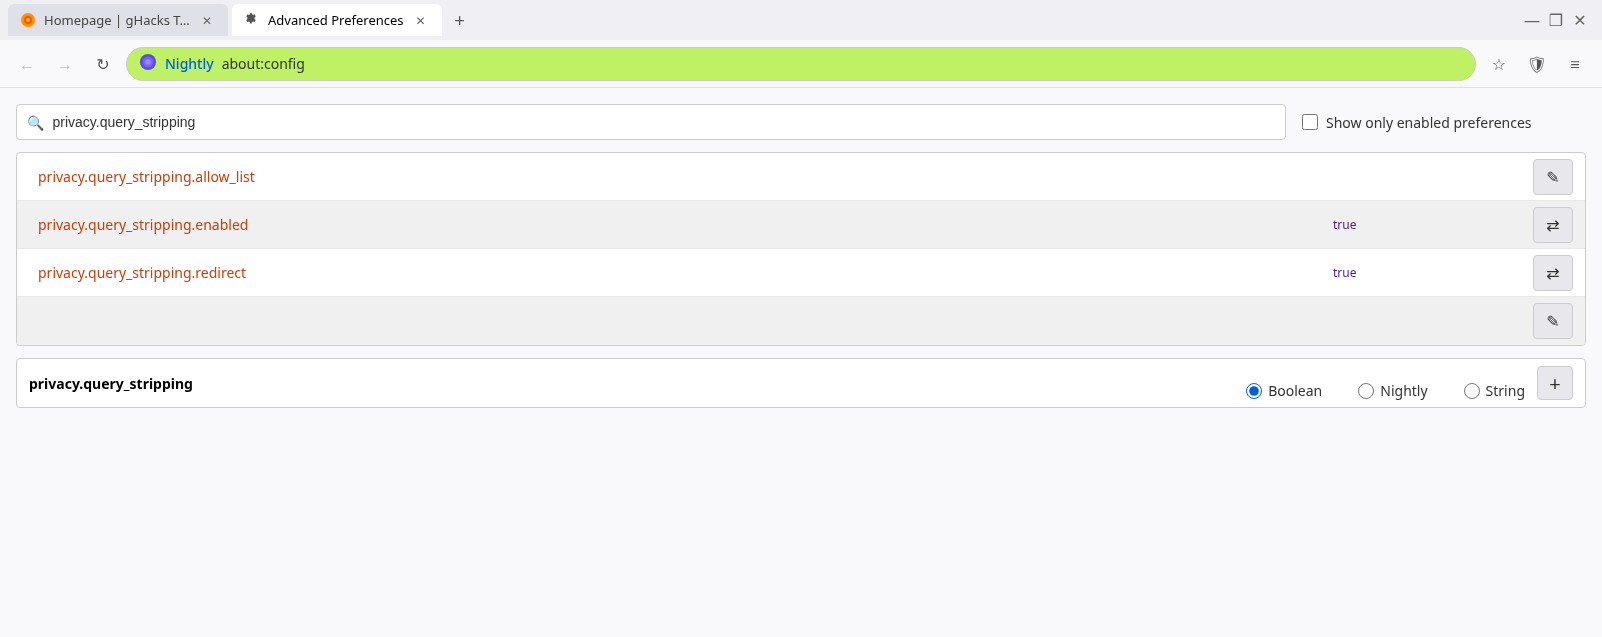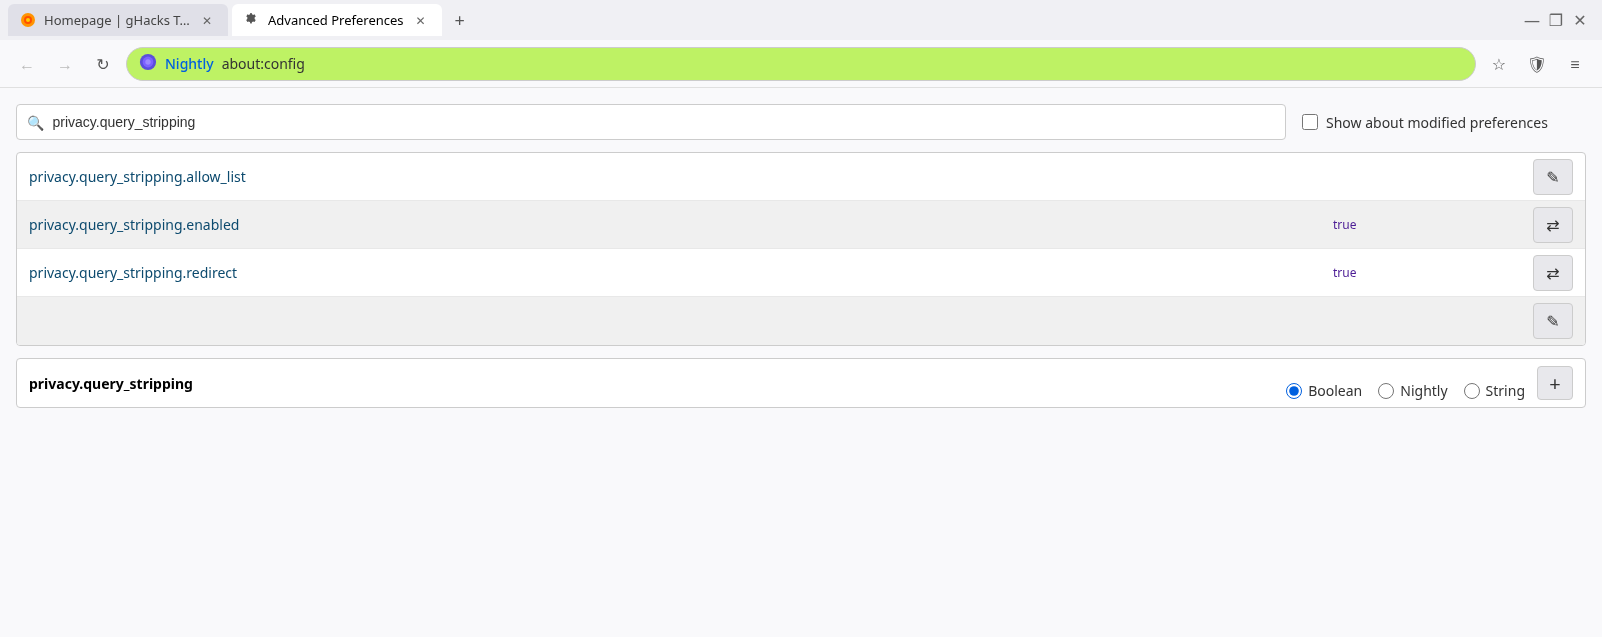--- a/index.html
+++ b/index.html
@@ -215,21 +215,22 @@
       padding: 0 12px;
     }
     .pref-row:last-child { border-bottom: none; }
     .pref-row.highlighted {
       background: #f0f0f0;
       justify-content: space-between;
     }
     .pref-name {
       flex: 1;
       font-size: 14px;
-      color: #0c4a6e;
+      color: #c2410c;
+      margin-left: 9px;
     }
     .pref-value {
       width: 200px;
       font-size: 12px;
       color: #4c1d95;
     }
     .pref-action {
       width: 40px;
       height: 36px;
       background: #e8e8ec;
@@ -255,21 +256,21 @@
     }
     .add-pref-name {
       flex: 1;
       font-weight: bold;
       font-size: 14px;
       color: #000;
     }
     .radio-group {
       display: flex;
       align-items: center;
-      gap: 16px;
+      gap: 36px;
       margin-top: 15px;
     }
     .radio-label {
       display: flex;
       align-items: center;
       gap: 6px;
       font-size: 14px;
       color: #333;
       cursor: pointer;
     }
@@ -380,21 +381,21 @@
 
 <div class="content">
 
   <div class="search-row">
     <div class="search-box">
       <span style="color:#888; font-size:14px;">🔍</span>
       <input type="text" value="privacy.query_stripping" style="">
     </div>
     <div class="checkbox-row">
       <input type="checkbox" style="">
-      <span>Show about modified preferences</span>
+      <span>Show only enabled preferences</span>
     </div>
   </div>
 
   <div class="pref-table">
 
     <div class="pref-row">
       <span class="pref-name">privacy.query_stripping.allow_list</span>
       <span class="pref-value"></span>
       <div class="pref-action">
         <span>✎</span>

